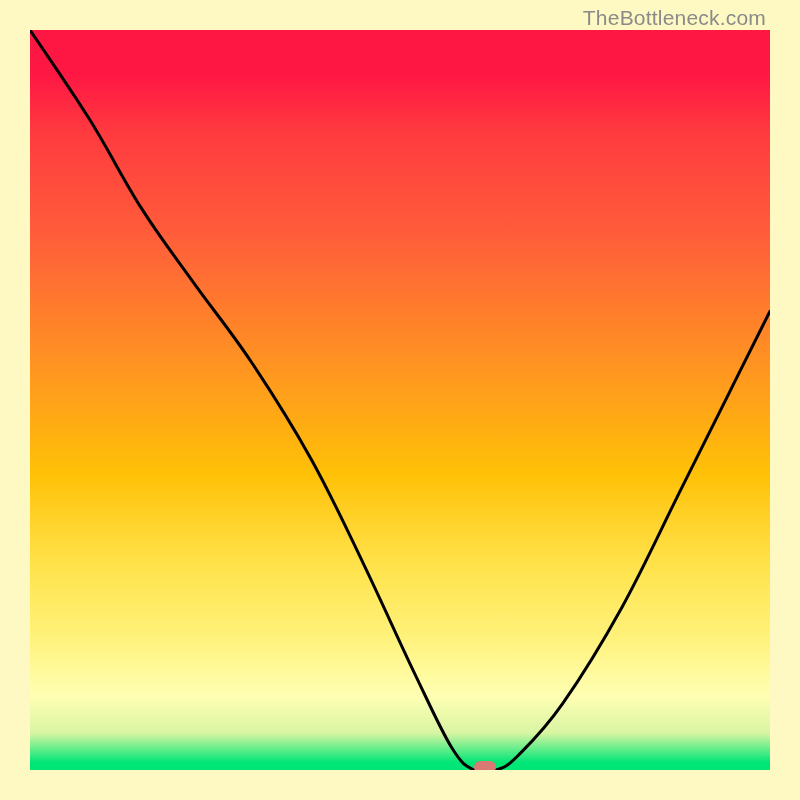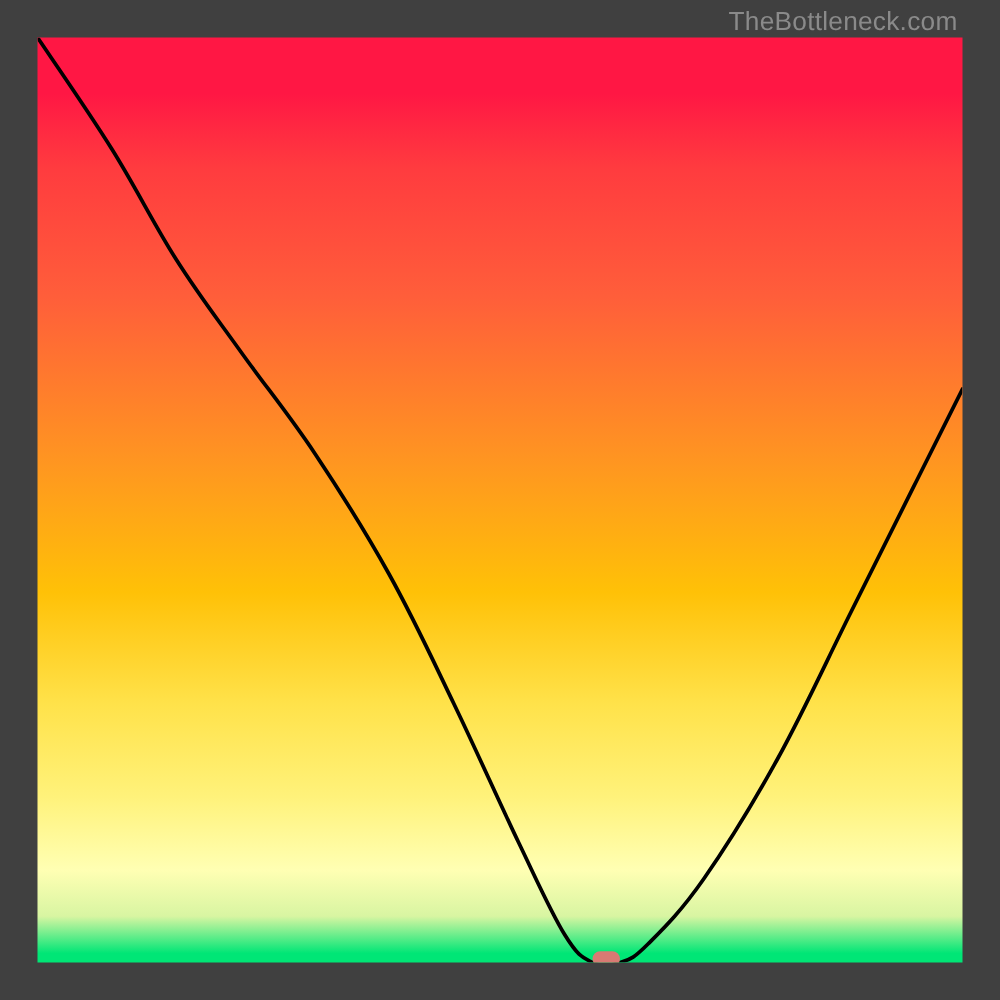--- a/index.html
+++ b/index.html
@@ -8,21 +8,21 @@
     width: 800px;
     height: 800px;
     background: #000;
     overflow: hidden;
     font-family: Arial, Helvetica, sans-serif;
   }
   .frame {
     position: relative;
     width: 800px;
     height: 800px;
-    background: #404040;
+    background: #fef9c3;
   }
   .plot-area {
     position: absolute;
     left: 30px;
     top: 30px;
     width: 740px;
     height: 740px;
     
     background: linear-gradient(
       to bottom,

